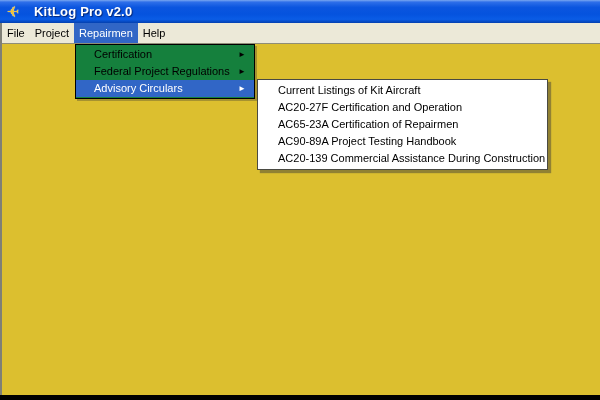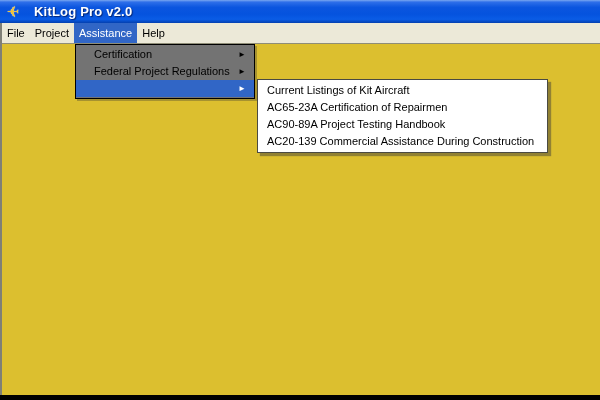--- a/index.html
+++ b/index.html
@@ -71,21 +71,21 @@
     background: #7F7F76;
   }
   .bottom-edge {
     position: absolute; left: 0; right: 0; bottom: 0; height: 5px;
     background: #000000;
   }
 
   
   .dropdown {
     position: absolute; top: 44px; left: 75px; width: 180px;
-    background: #737373;
+    background: #15803d;
     border: 1px solid #000000;
     padding: 1px 0;
     font-size: 11px;
     box-shadow: 2px 2px 0 rgba(100,92,50,0.45);
     z-index: 5;
   }
   .drop-row {
     position: relative;
     height: 17px; line-height: 17px;
     padding-left: 18px;
@@ -107,61 +107,63 @@
     position: absolute; top: 79px; left: 257px; width: 291px;
     background: #FFFFFF;
     border: 1px solid #4A4A42;
     padding: 2px 0;
     font-size: 11px;
     box-shadow: 3px 3px 1px rgba(95,88,55,0.6);
     z-index: 6;
   }
   .sub-row {
     height: 17px; line-height: 17px;
-    padding-left: 9px;
+    padding-left: 20px;
     color: #000;
     white-space: nowrap;
     cursor: default;
   }
 </style>
 </head>
 <body>
 
 <div class="window">
 
   <div class="titlebar">
     <span class="app-icon">✈</span>
     <span class="title-text">KitLog Pro v2.0</span>
   </div>
 
   <div class="menubar">
     <div class="menu-item">File</div>
     <div class="menu-item">Project</div>
-    <div class="menu-item active">Assistance</div>
+    <div class="menu-item active">Repairmen</div>
     <div class="menu-item">Help</div>
   </div>
 
   <div class="client-area"></div>
   <div class="left-edge"></div>
   <div class="bottom-edge"></div>
 
   <div class="dropdown">
     <div class="drop-row">
       <span>Certification</span>
       <span class="submenu-arrow">►</span>
     </div>
     <div class="drop-row">
       <span>Federal Project Regulations</span>
       <span class="submenu-arrow">►</span>
     </div>
     <div class="drop-row active">
+      <span>Advisory Circulars</span>
       <span class="submenu-arrow">►</span>
     </div>
   </div>
 
   <div class="submenu">
     <div class="sub-row">Current Listings of Kit Aircraft</div>
+    <div class="sub-row">AC20-27F Certification and Operation</div>
     <div class="sub-row">AC65-23A Certification of Repairmen</div>
     <div class="sub-row">AC90-89A Project Testing Handbook</div>
     <div class="sub-row">AC20-139 Commercial Assistance During Construction</div>
   </div>
 
 </div>
 
 </body></html>

